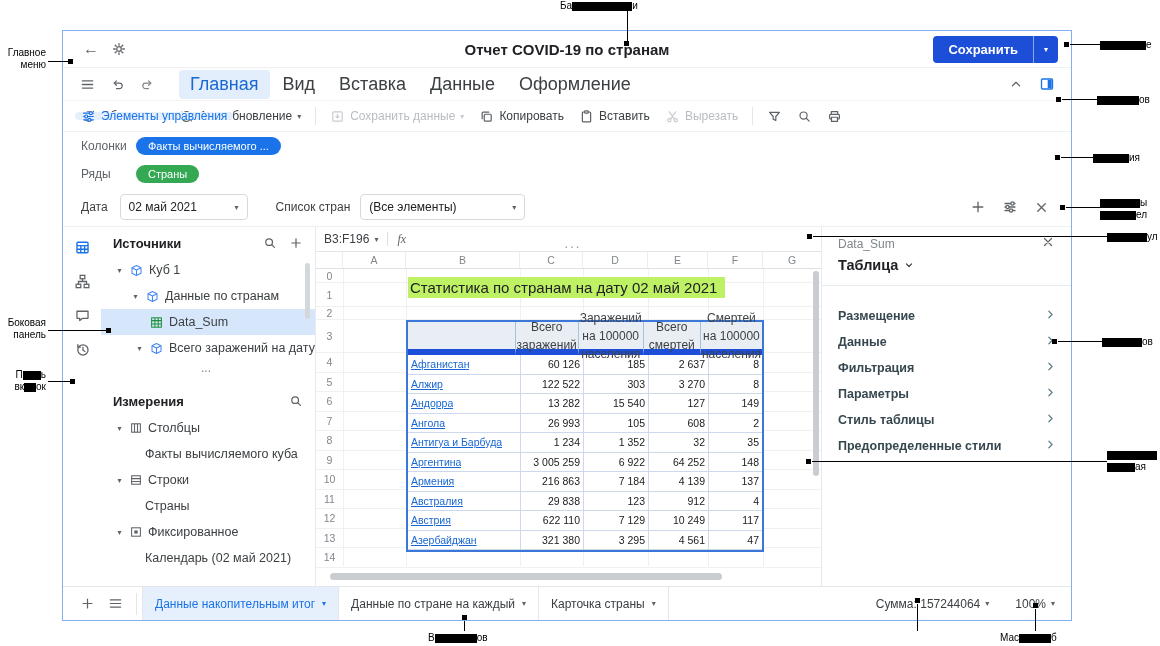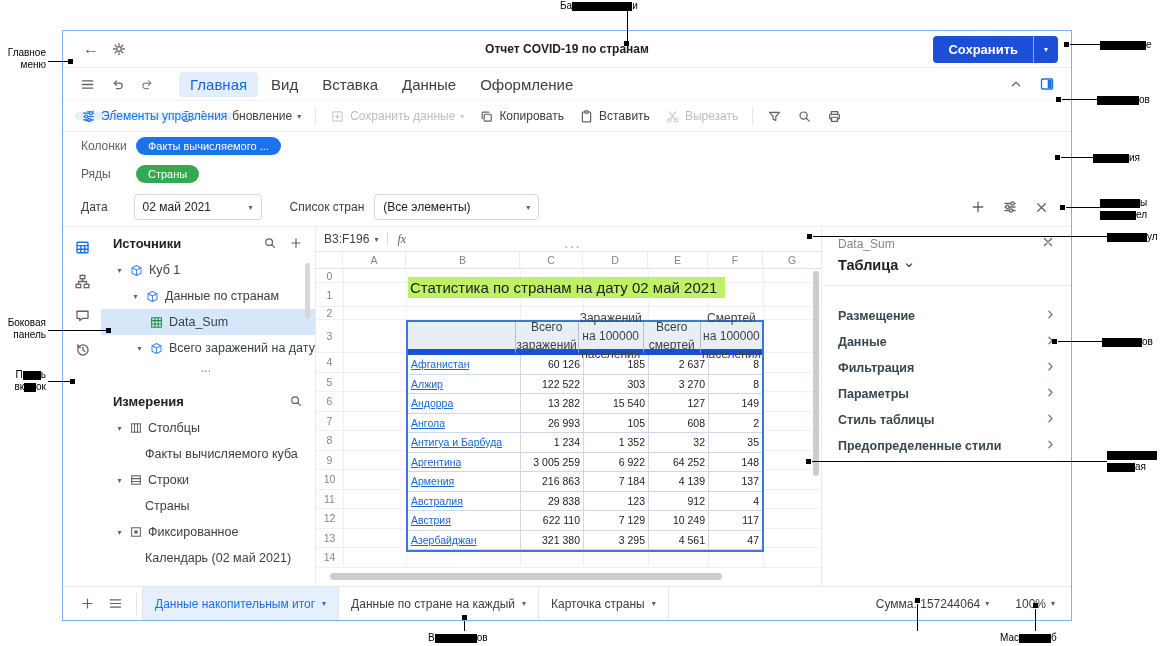--- a/index.html
+++ b/index.html
@@ -5,28 +5,28 @@
   html,body{margin:0;padding:0;background:#fff}
   .stage{position:relative;width:1160px;height:646px;background:#fff;overflow:hidden;
          font-family:"Liberation Sans",sans-serif;color:#202124}
   .stage *{box-sizing:border-box}
   
   .app{position:absolute;left:62px;top:30px;width:1010px;height:591px;background:#fff;
        border:1px solid #85aef2}
   .ic{display:inline-flex;align-items:center;justify-content:center;flex:none}
   
   .hdr{position:absolute;left:0;top:0;width:100%;height:37px;border-bottom:1px solid #eef0f2;display:flex;align-items:center;padding:0 14px}
-  .hdr-title{position:absolute;left:0;right:0;text-align:center;font-weight:bold;font-size:12px;pointer-events:none}
+  .hdr-title{position:absolute;left:0;right:0;text-align:center;font-weight:bold;font-size:15px;pointer-events:none}
   .ibtn{width:28px;height:28px;display:inline-flex;align-items:center;justify-content:center;color:#5f6368}
   .savebtn{position:absolute;right:13px;top:5px;height:27px;display:flex;border-radius:4px;overflow:hidden;background:#1d4ed8;color:#fff;font-size:13px}
   .save-main{padding:0 15px;display:flex;align-items:center;font-weight:bold}
   .save-caret{width:25px;display:flex;align-items:center;justify-content:center;border-left:1px solid rgba(255,255,255,.5);font-size:8px}
   
   .menubar{position:absolute;top:37px;left:0;width:100%;height:33px;display:flex;align-items:center;gap:2px;padding:0 10px;border-bottom:1px solid #f3f4f6}
-  .mtab{padding:4px 11px;font-size:15px;color:#3c4043;border-radius:4px;white-space:nowrap}
+  .mtab{padding:4px 11px;font-size:18px;color:#3c4043;border-radius:4px;white-space:nowrap}
   .mtab.active{background:#e3eefd;color:#1967d2}
   .menu-right{margin-left:auto;display:flex;align-items:center;gap:16px;padding-right:6px;color:#5f6368}
   
   .toolbar{position:absolute;top:70px;left:0;width:100%;height:31px;display:flex;align-items:center;gap:3px;padding:0 12px;border-bottom:1px solid #eef0f2;font-size:12px;color:#3c4043}
   .tbtn{display:flex;align-items:center;gap:5px;padding:4px 6px;border-radius:4px;white-space:nowrap}
   .tbtn svg{color:#5f6368}
   .sc{font-size:8px;color:#5f6368}
   .tbtn.disabled{color:#b9bdc2}
   .tbtn.disabled svg{color:#c8ccd1}
   .tbtn.hl{background:#e6f0fd;color:#1a73e8}
@@ -242,21 +242,21 @@
       <span class="chiplbl">Колонки</span>
       <span class="chip" style="background:#1a73e8">Факты вычисляемого ...</span>
     </div>
     <div class="chiprow" style="top:129px">
       <span class="chiplbl">Ряды</span>
       <span class="chip" style="background:#34a853">Страны</span>
     </div>
 
     <div class="filterrow">
       <span style="color:#3c4043">Дата</span>
-      <span class="select" style="width:128px;margin-left:26px">
+      <span class="select" style="width:128px;margin-left:12px">
         <span>02 май 2021</span>
           <span class="sc">▾</span>
       </span>
       <span style="margin-left:28px;color:#3c4043">Список стран</span>
       <span class="select" style="width:165px;margin-left:10px">
         <span>(Все элементы)</span>
           <span class="sc">▾</span>
       </span>
       <span class="frt">
         <span class="ic">

